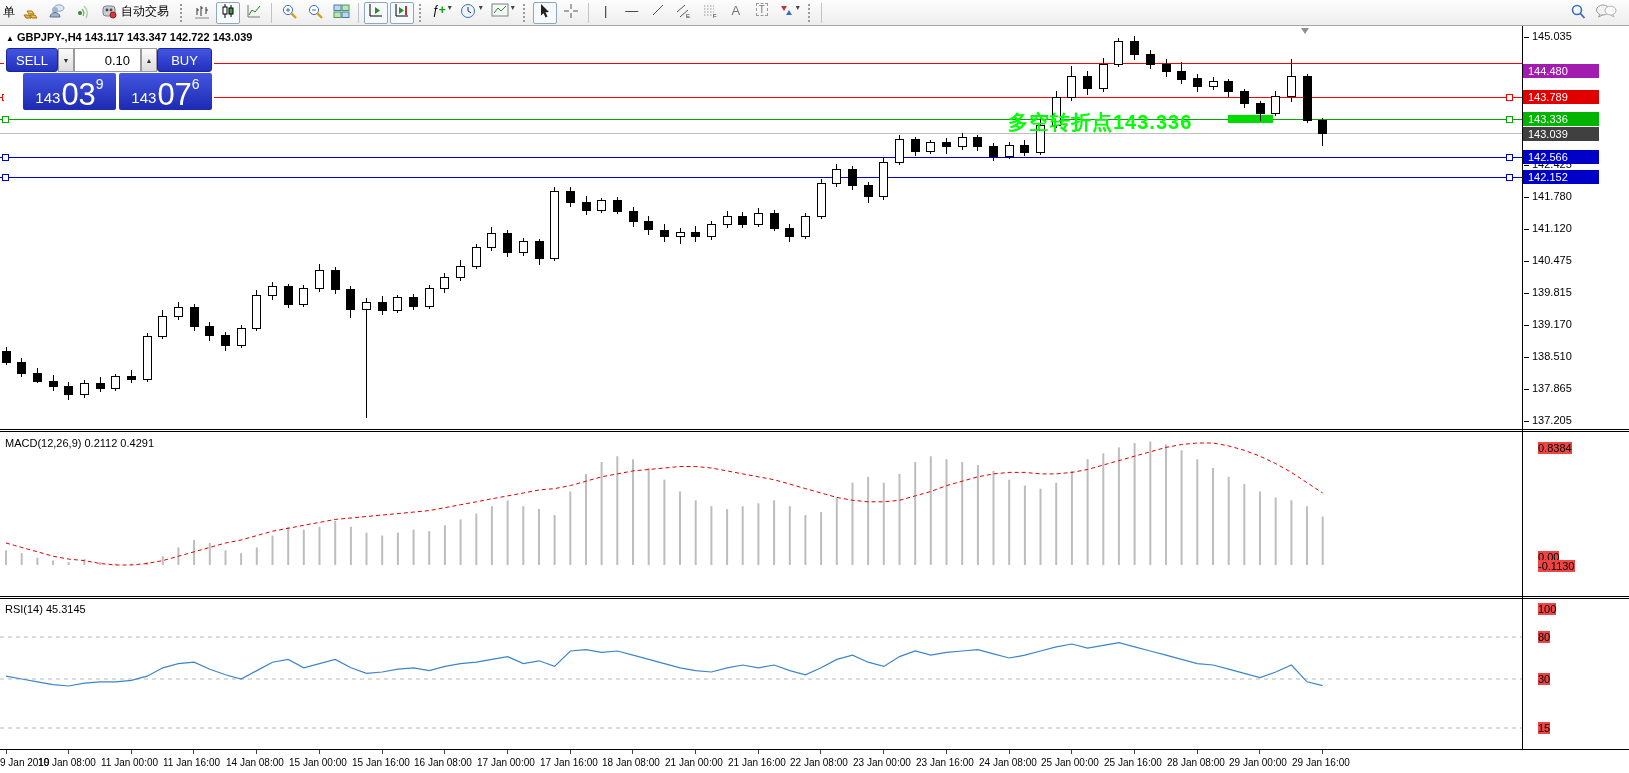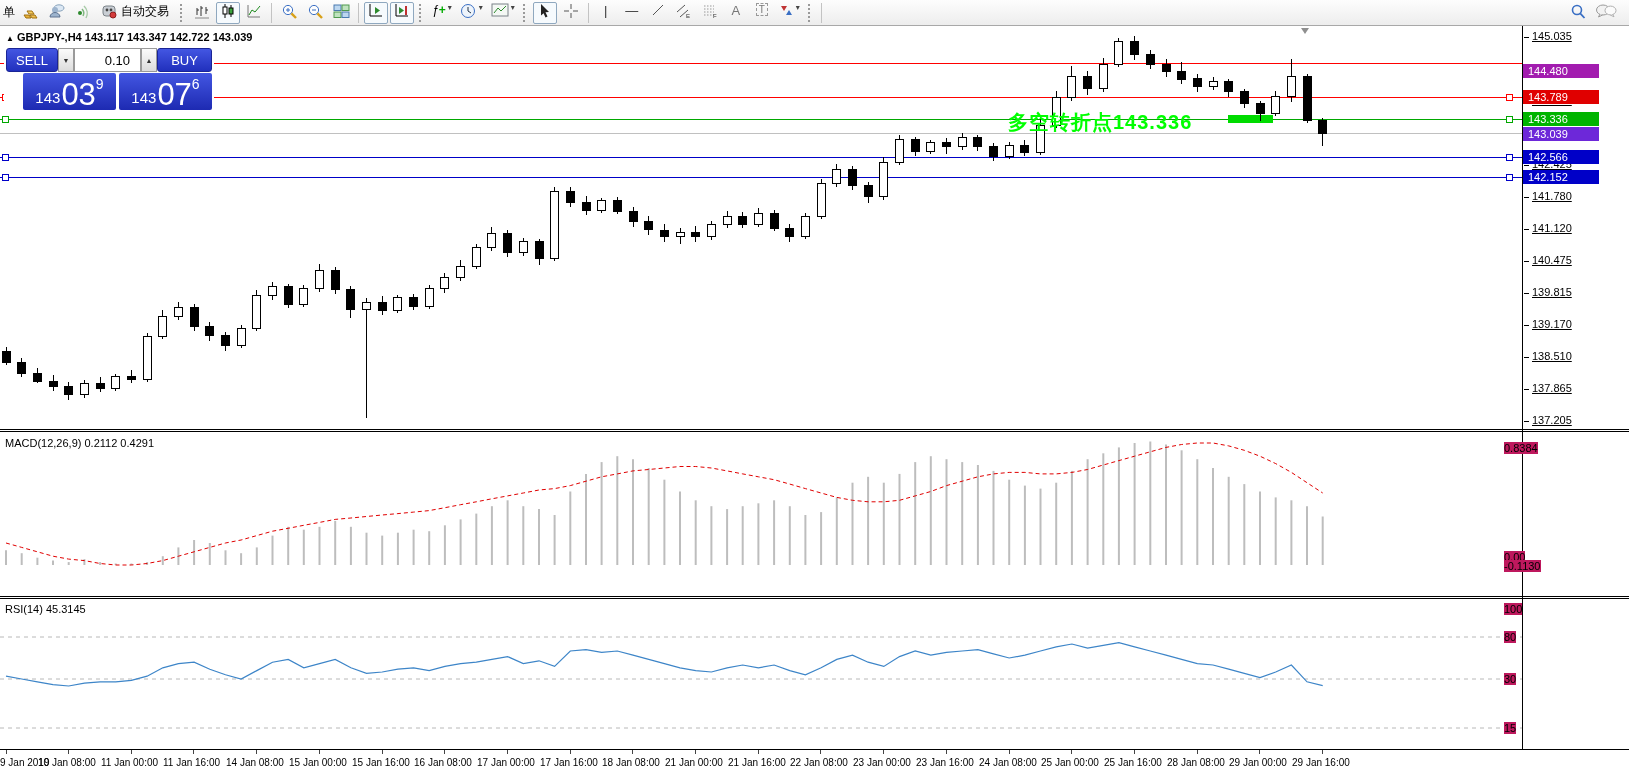--- a/index.html
+++ b/index.html
@@ -41,26 +41,26 @@
   #symbol-line { position:absolute; left:6px; top:31px; font-size:11px; font-weight:600; }
   #symbol-line .arrow { font-size:8px; margin-right:3px; }
   .ind-label { position:absolute; left:5px; font-size:11px; }
   #macd-label { top:437px; } #rsi-label { top:603px; }
   #annotation { position:absolute; left:1008px; top:109px; font-size:20px; font-weight:bold;
                 color:#00ff00; white-space:nowrap; letter-spacing:1px; }
   #shift-marker { position:absolute; left:1301px; top:28px; width:0; height:0;
                   border-left:4px solid transparent; border-right:4px solid transparent;
                   border-top:6px solid #8f8f8f; }
   
-  .ptick { position:absolute; left:1524px; font-size:11px; white-space:nowrap;text-decoration:underline; }
+  .ptick { position:absolute; left:1524px; font-size:11px; white-space:nowrap; }
   .ptick::before { content:""; display:inline-block; width:5px; height:1px; background:#000;
                    vertical-align:middle; margin-right:3px; }
   .pbadge { position:absolute; left:1523px; width:76px; height:14px; line-height:14px;
             font-size:11px; color:#fff; padding-left:5px; z-index:5; }
-  .subtick { position:absolute; left:1504px; font-size:11px; white-space:nowrap; background:#be185d; }
+  .subtick { position:absolute; left:1538px; font-size:11px; white-space:nowrap; background:#ef4444; }
   
   .tlab { position:absolute; top:757px; font-size:10px; white-space:nowrap; }
   .ttick { position:absolute; top:750px; width:1px; height:4px; background:#444; }
   
   #trade-panel { position:absolute; left:4px; top:46px; width:210px; background:#fff;
                  padding:2px; z-index:10; }
   #tp-row1 { display:flex; height:24px; }
   .tp-btn { color:#fff; font-size:13px; display:flex; align-items:center; justify-content:center;
             background:linear-gradient(#4356e2,#2130bd); border:1px solid #1a2496; border-radius:3px; }
   #sell-btn { width:52px; } #buy-btn { width:55px; }
@@ -578,21 +578,21 @@
       <div class="ptick" style="top:222px">141.120</div>
       <div class="ptick" style="top:254px">140.475</div>
       <div class="ptick" style="top:286px">139.815</div>
       <div class="ptick" style="top:318px">139.170</div>
       <div class="ptick" style="top:350px">138.510</div>
       <div class="ptick" style="top:382px">137.865</div>
       <div class="ptick" style="top:414px">137.205</div>
       <div class="pbadge" style="top:64px;background:#a21caf">144.480</div>
       <div class="pbadge" style="top:90px;background:#e00000">143.789</div>
       <div class="pbadge" style="top:112px;background:#00b400">143.336</div>
-      <div class="pbadge" style="top:127px;background:#6d28d9">143.039</div>
+      <div class="pbadge" style="top:127px;background:#404040">143.039</div>
       <div class="pbadge" style="top:150px;background:#0000c8">142.566</div>
       <div class="pbadge" style="top:170px;background:#0000c8">142.152</div>
       <div class="subtick" style="top:442px">0.8384</div>
       <div class="subtick" style="top:551px">0.00</div>
       <div class="subtick" style="top:560px">-0.1130</div>
       <div class="subtick" style="top:603px">100</div>
       <div class="subtick" style="top:631px">80</div>
       <div class="subtick" style="top:673px">30</div>
       <div class="subtick" style="top:722px">15</div>
     </div>

